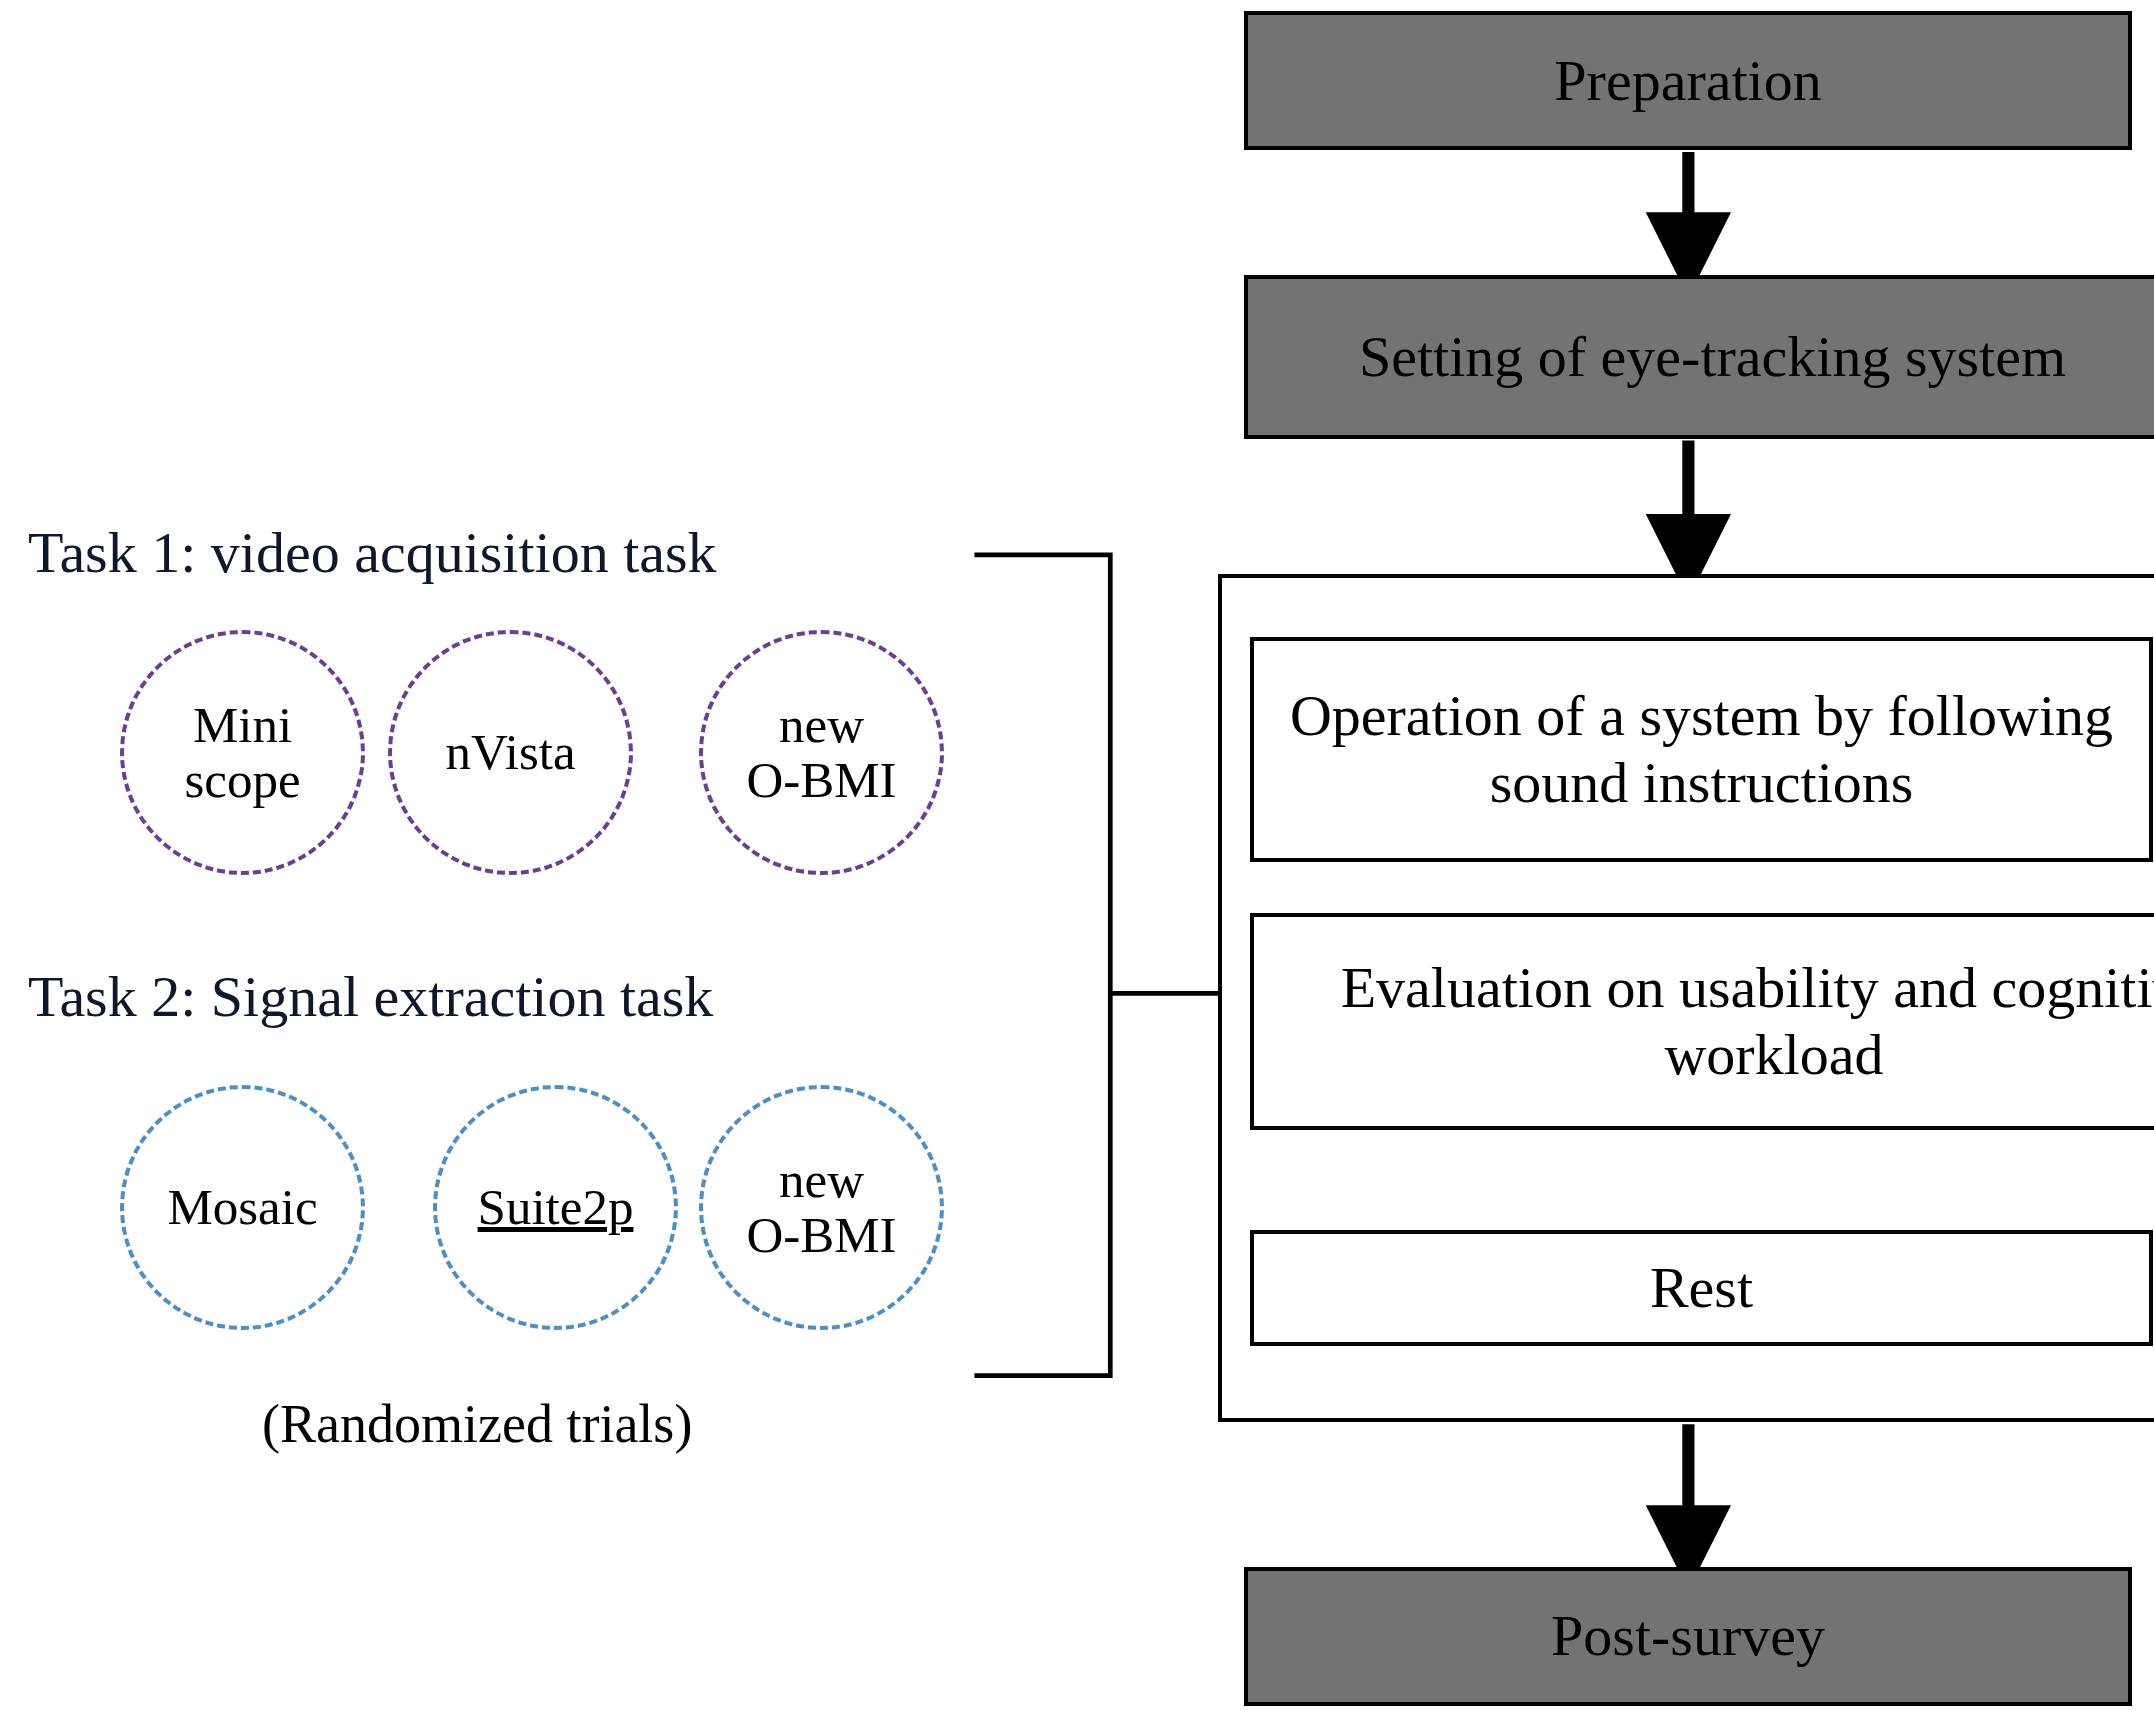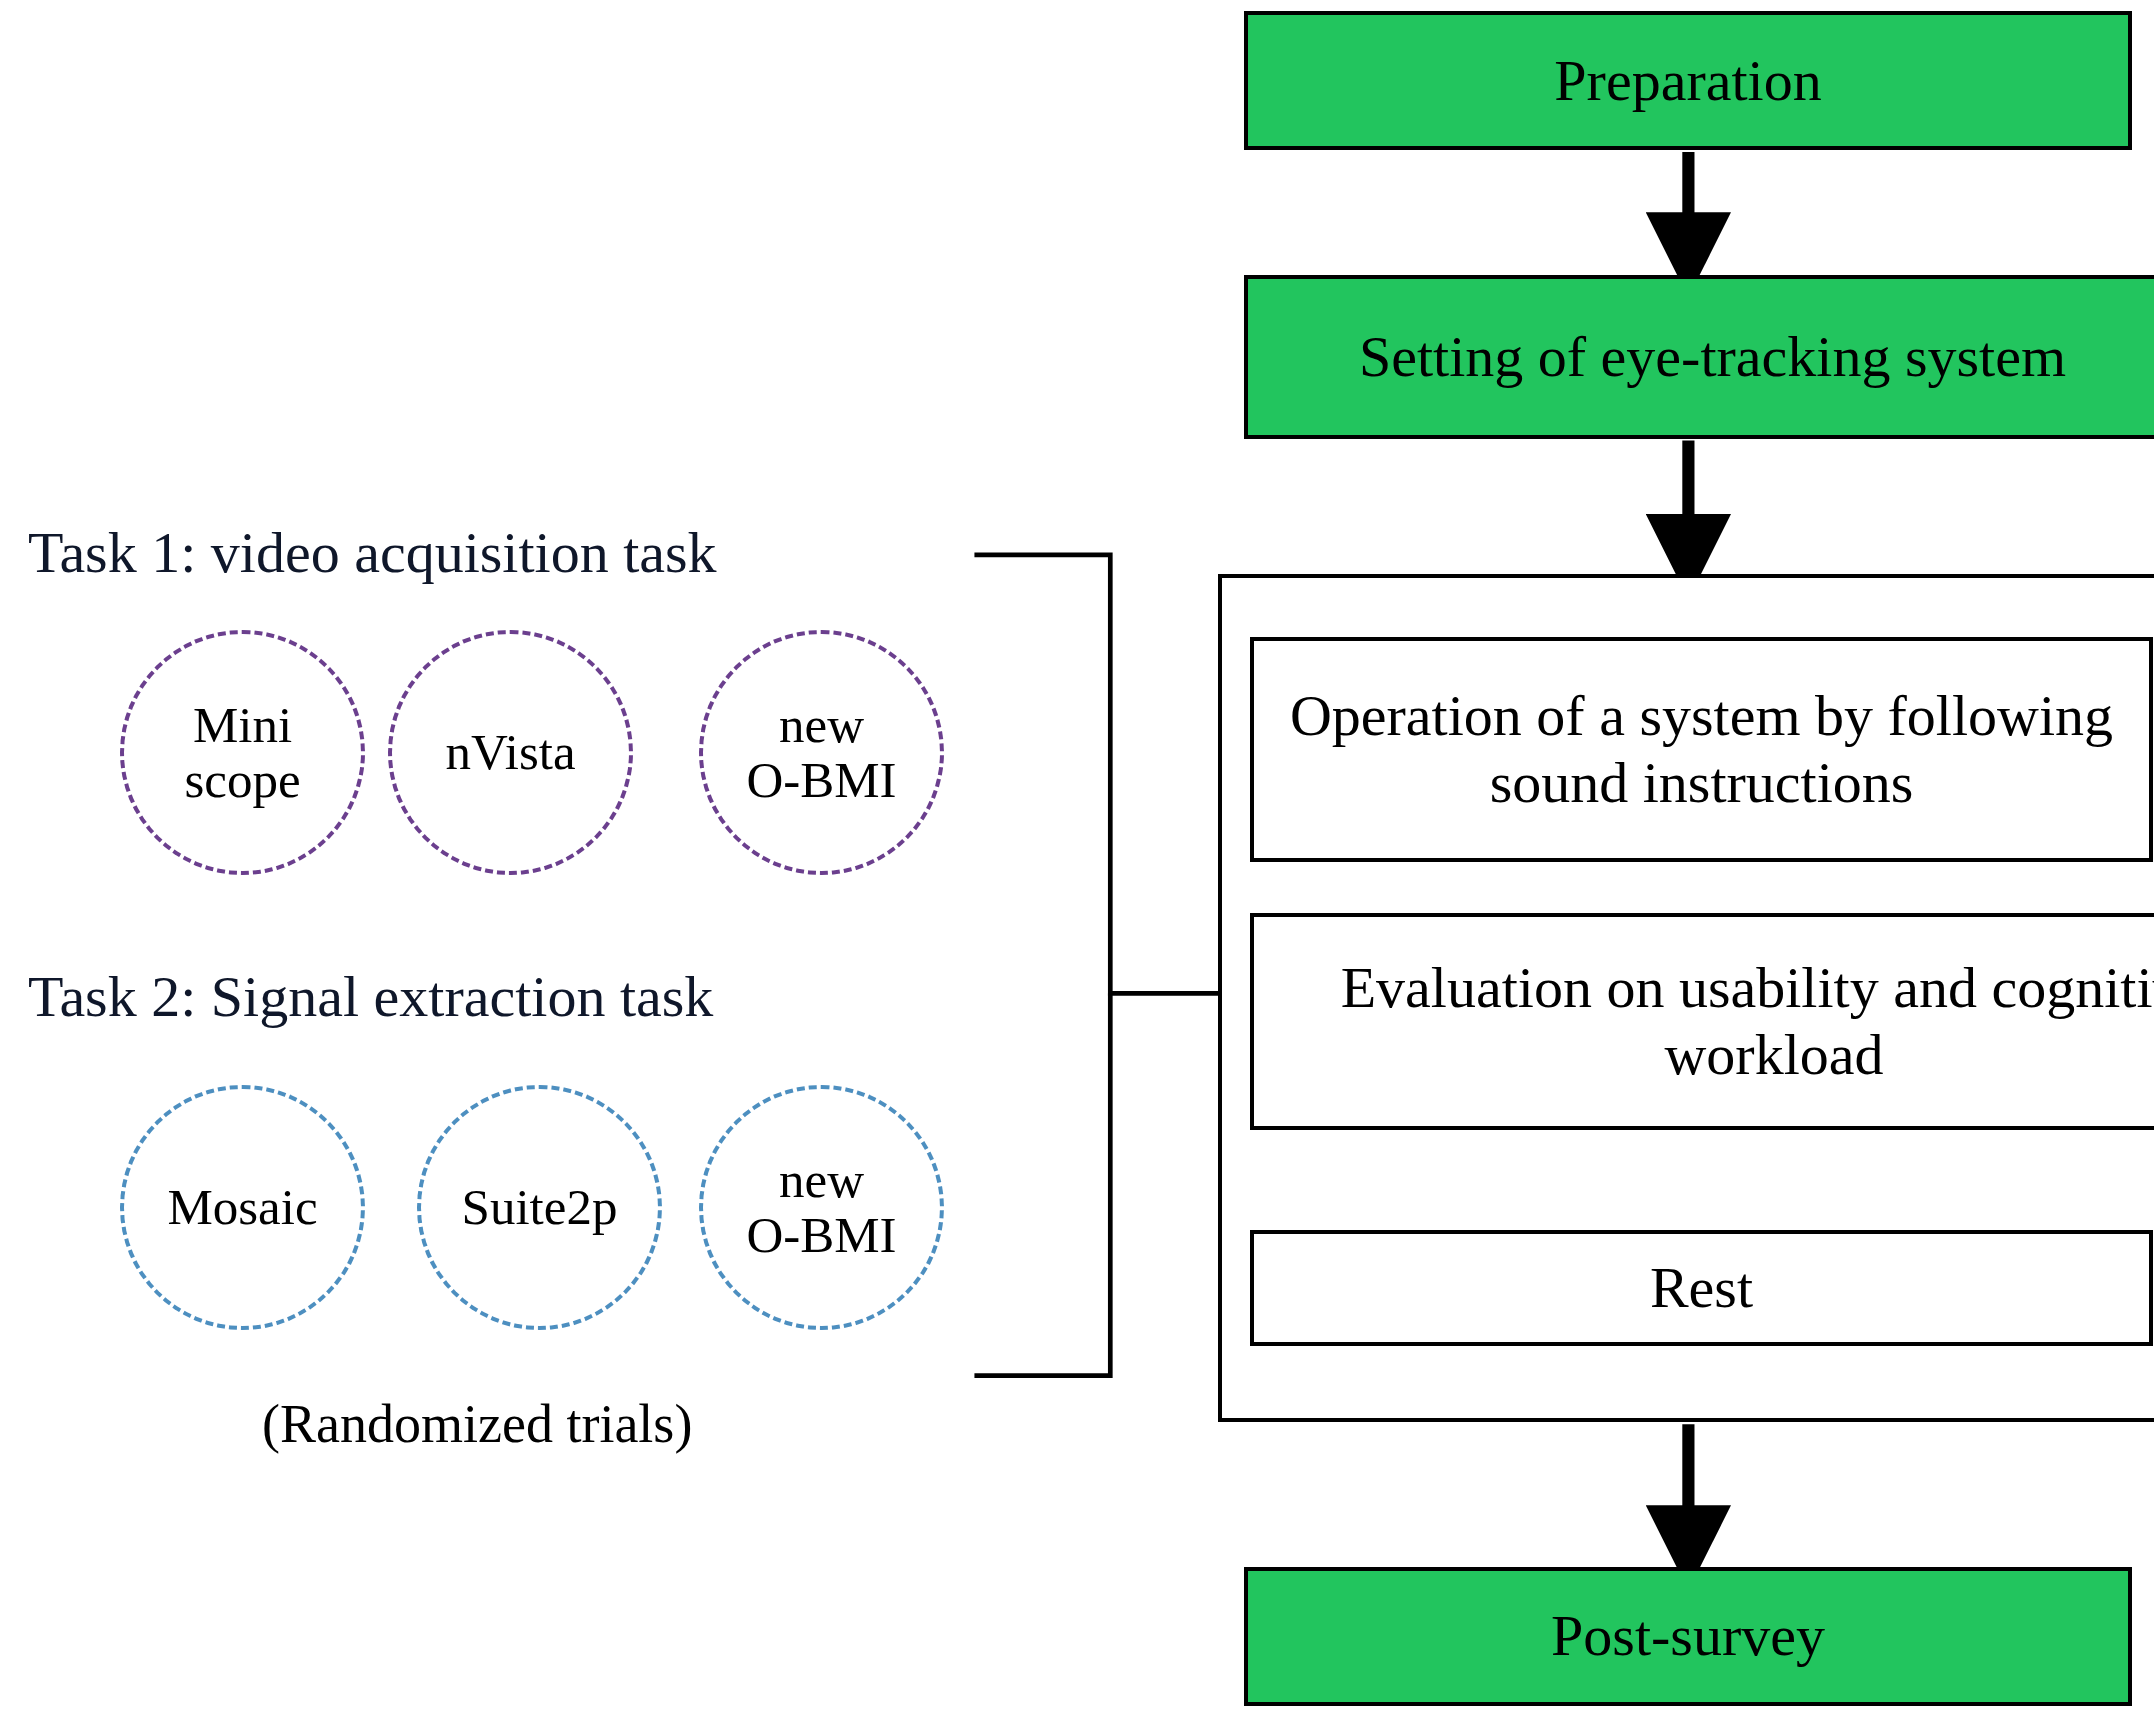--- a/index.html
+++ b/index.html
@@ -55,37 +55,37 @@
   .circle.blue {
     border: 4.7px dashed #4d8fc0;
   }
   .circle span { display: block; }
 
   #c-miniscope { left: 120px; top: 630px; }
   #c-nvista    { left: 388px; top: 630px; }
   #c-obmi1     { left: 699px; top: 630px; }
 
   #c-mosaic    { left: 120px; top: 1085px; }
-  #c-suite2p   { left: 417px; top: 1085px; }
+  #c-suite2p   { left: 433px; top: 1085px; text-decoration: underline; }
   #c-obmi2     { left: 699px; top: 1085px; }
 
   #randomized {
     position: absolute;
     left: 262px;
     top: 1393px;
     font-size: 54px;
     white-space: nowrap;
   }
 
   
   .box {
     position: absolute;
     box-sizing: border-box;
     border: 4.7px solid #000000;
-    background: #22c55e;
+    background: #737373;
     display: flex;
     align-items: center;
     justify-content: center;
     text-align: center;
     font-size: 58px;
     line-height: 1.14;
     padding: 5.6px 11.2px;
   }
   .box.plain { background: #ffffff; }
 

